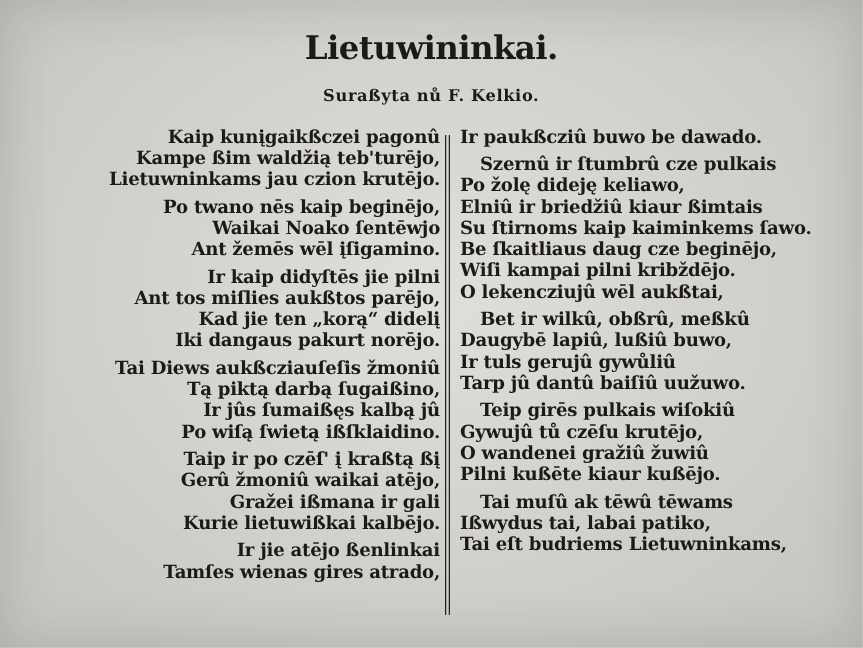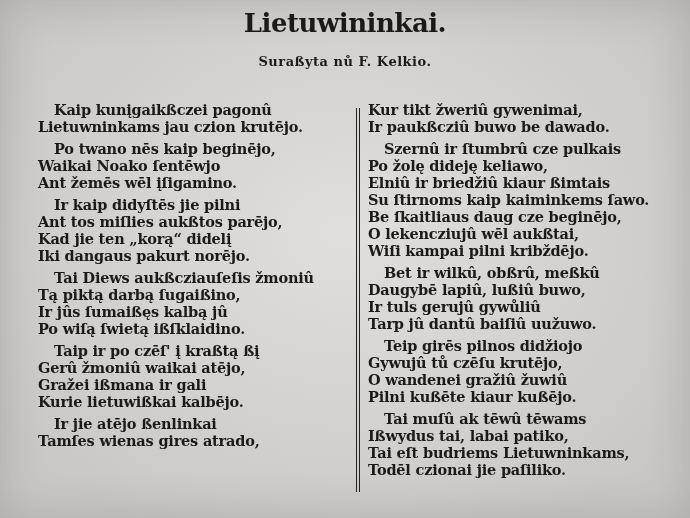--- a/index.html
+++ b/index.html
@@ -10,21 +10,21 @@
     background:
       radial-gradient(ellipse at 50% 45%, rgba(255,255,255,0.25), rgba(0,0,0,0.06) 85%),
       #d6d4cf;
     box-shadow: inset 0 0 45px rgba(40,38,34,0.18);
     overflow: hidden;
     font-family: "DejaVu Serif", serif;
     color: #1c1a18;
   }
   .title {
     text-align: center;
-    padding-top: 8px;
+    padding-top: 24px;
     font-size: 26px;
     font-weight: bold;
     letter-spacing: -0.5px;
   }
   .byline {
     text-align: center;
     margin-top: 16px;
     font-size: 13px;
     font-weight: bold;
     letter-spacing: 0.5px;
@@ -32,21 +32,21 @@
   .columns {
     position: absolute;
     top: 101px;
     left: 0;
     right: 0;
     display: flex;
   }
   .col {
     box-sizing: border-box;
   }
-  .col.left  { width: 352px; padding-left: 38px; }
+  .col.left  { width: 352px; padding-left: 38px; text-align: right; }
   .col.right { width: 338px; padding-left: 16px; }
   .divider {
     position: absolute;
     left: 356px;
     top: 108px;
     height: 384px;
     width: 4px;
     box-sizing: border-box;
     border-left: 1px solid #24211e;
     border-right: 1px solid #24211e;
@@ -68,20 +68,21 @@
 <div class="page">
 
   <div class="title">Lietuwininkai.</div>
   <div class="byline">Suraßyta nů F. Kelkio.</div>
 
   <div class="divider"></div>
 
   <div class="columns">
     <div class="col left">
       <p class="line indent">Kaip kunįgaikßczei pagonû</p>
+      <p class="line">Kampe ßim waldžią teb'turējo,</p>
       <p class="line">Lietuwninkams jau czion krutējo.</p>
       <p class="line indent gap">Po twano nēs kaip beginējo,</p>
       <p class="line">Waikai Noako ſentēwjo</p>
       <p class="line">Ant žemēs wēl įſigamino.</p>
       <p class="line indent gap">Ir kaip didyſtēs jie pilni</p>
       <p class="line">Ant tos miſlies aukßtos parējo,</p>
       <p class="line">Kad jie ten „korą“ didelį</p>
       <p class="line">Iki dangaus pakurt norējo.</p>
       <p class="line indent gap">Tai Diews aukßcziauſeſis žmoniû</p>
       <p class="line">Tą piktą darbą ſugaißino,</p>
@@ -89,37 +90,35 @@
       <p class="line">Po wiſą ſwietą ißſklaidino.</p>
       <p class="line indent gap">Taip ir po czēſ' į kraßtą ßį</p>
       <p class="line">Gerû žmoniû waikai atējo,</p>
       <p class="line">Gražei ißmana ir gali</p>
       <p class="line">Kurie lietuwißkai kalbējo.</p>
       <p class="line indent gap">Ir jie atējo ßenlinkai</p>
       <p class="line">Tamſes wienas gires atrado,</p>
     </div>
 
     <div class="col right">
-      <p class="line">Kur tikt žweriû gywenimai,</p>
       <p class="line">Ir paukßcziû buwo be dawado.</p>
       <p class="line indent gap">Szernû ir ſtumbrû cze pulkais</p>
       <p class="line">Po žolę dideję keliawo,</p>
       <p class="line">Elniû ir briedžiû kiaur ßimtais</p>
       <p class="line">Su ſtirnoms kaip kaiminkems ſawo.</p>
       <p class="line">Be ſkaitliaus daug cze beginējo,</p>
+      <p class="line">Wiſi kampai pilni kribždējo.</p>
       <p class="line">O lekencziujû wēl aukßtai,</p>
-      <p class="line">Wiſi kampai pilni kribždējo.</p>
       <p class="line indent gap">Bet ir wilkû, obßrû, meßkû</p>
       <p class="line">Daugybē lapiû, lußiû buwo,</p>
       <p class="line">Ir tuls gerujû gywůliû</p>
       <p class="line">Tarp jû dantû baiſiû uužuwo.</p>
-      <p class="line indent gap">Teip girēs pilnos didžiojo</p>
+      <p class="line indent gap">Teip girēs pulkais wiſokiû</p>
       <p class="line">Gywujû tů czēſu krutējo,</p>
       <p class="line">O wandenei gražiû žuwiû</p>
       <p class="line">Pilni kußēte kiaur kußējo.</p>
       <p class="line indent gap">Tai muſû ak tēwû tēwams</p>
       <p class="line">Ißwydus tai, labai patiko,</p>
       <p class="line">Tai eſt budriems Lietuwninkams,</p>
-      <p class="line">Todēl czionai jie paſiliko.</p>
     </div>
   </div>
 
 </div>
 
 </body></html>

